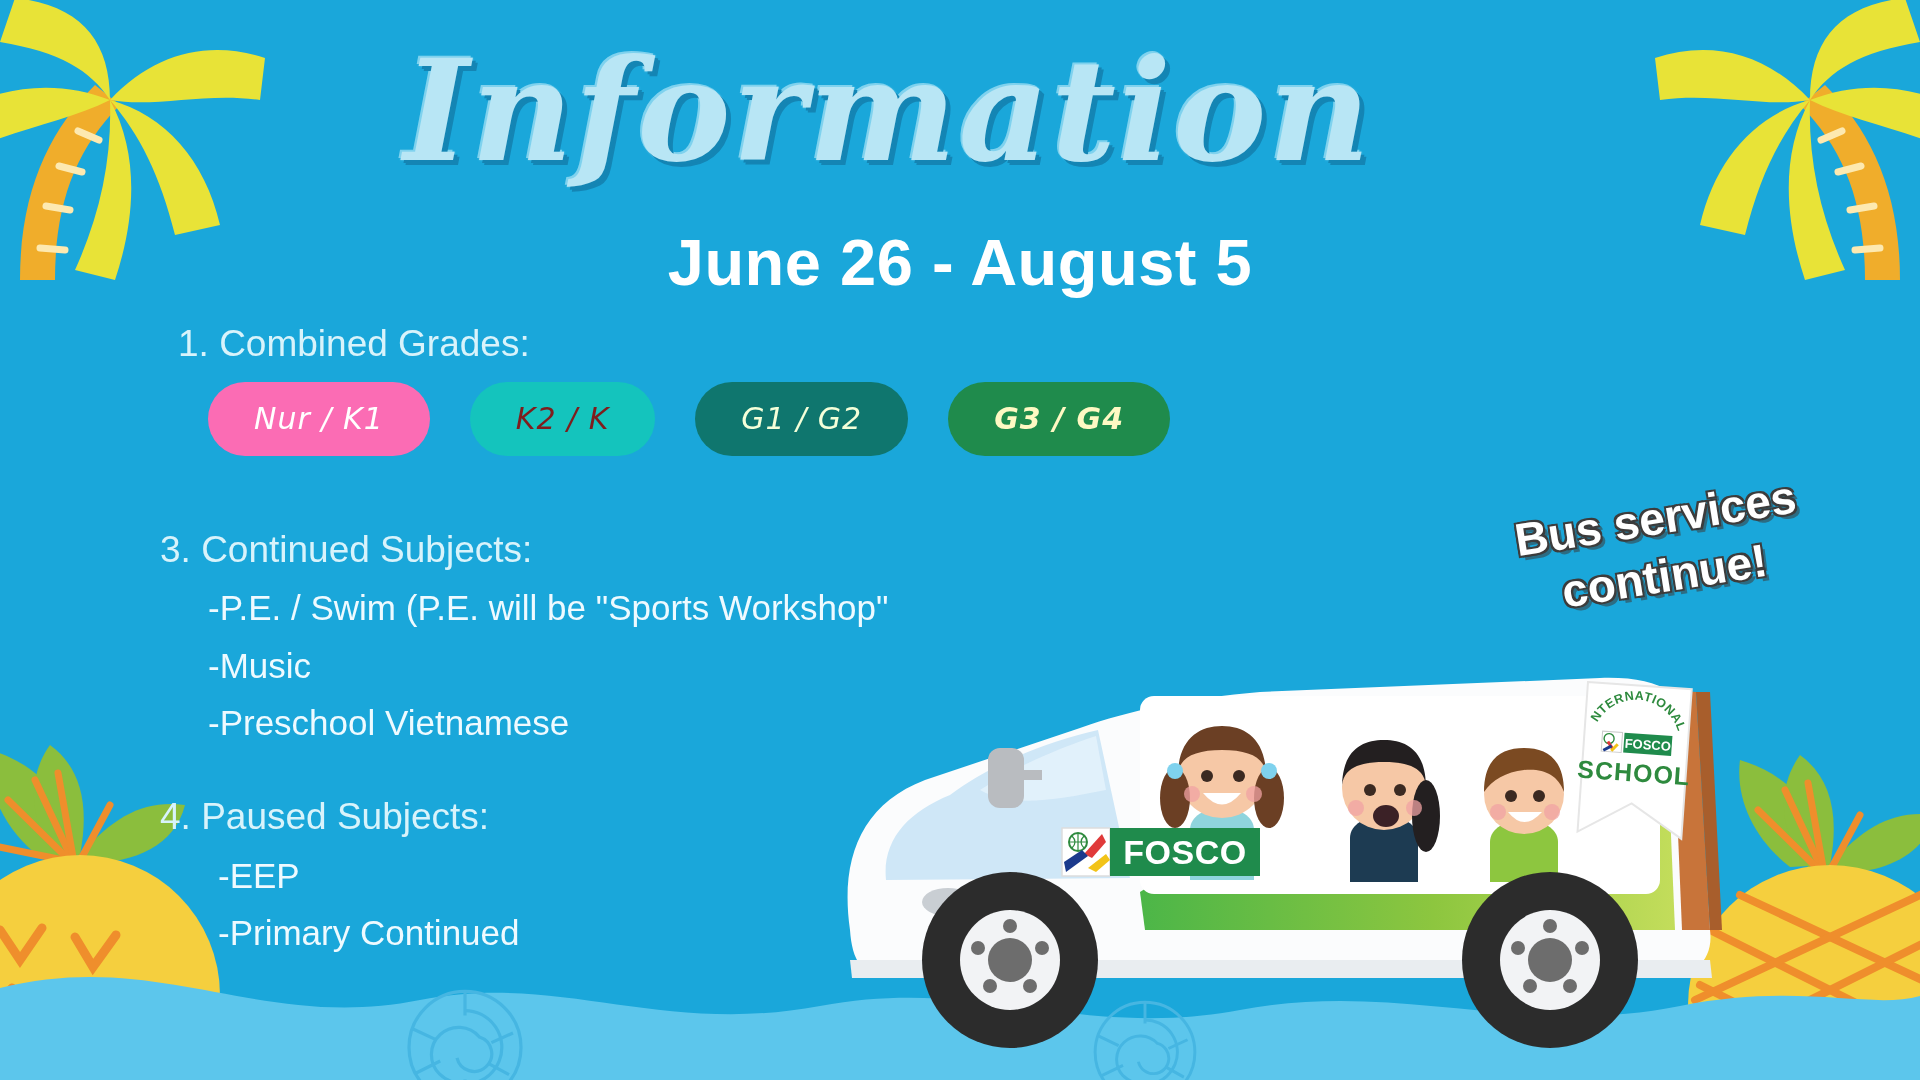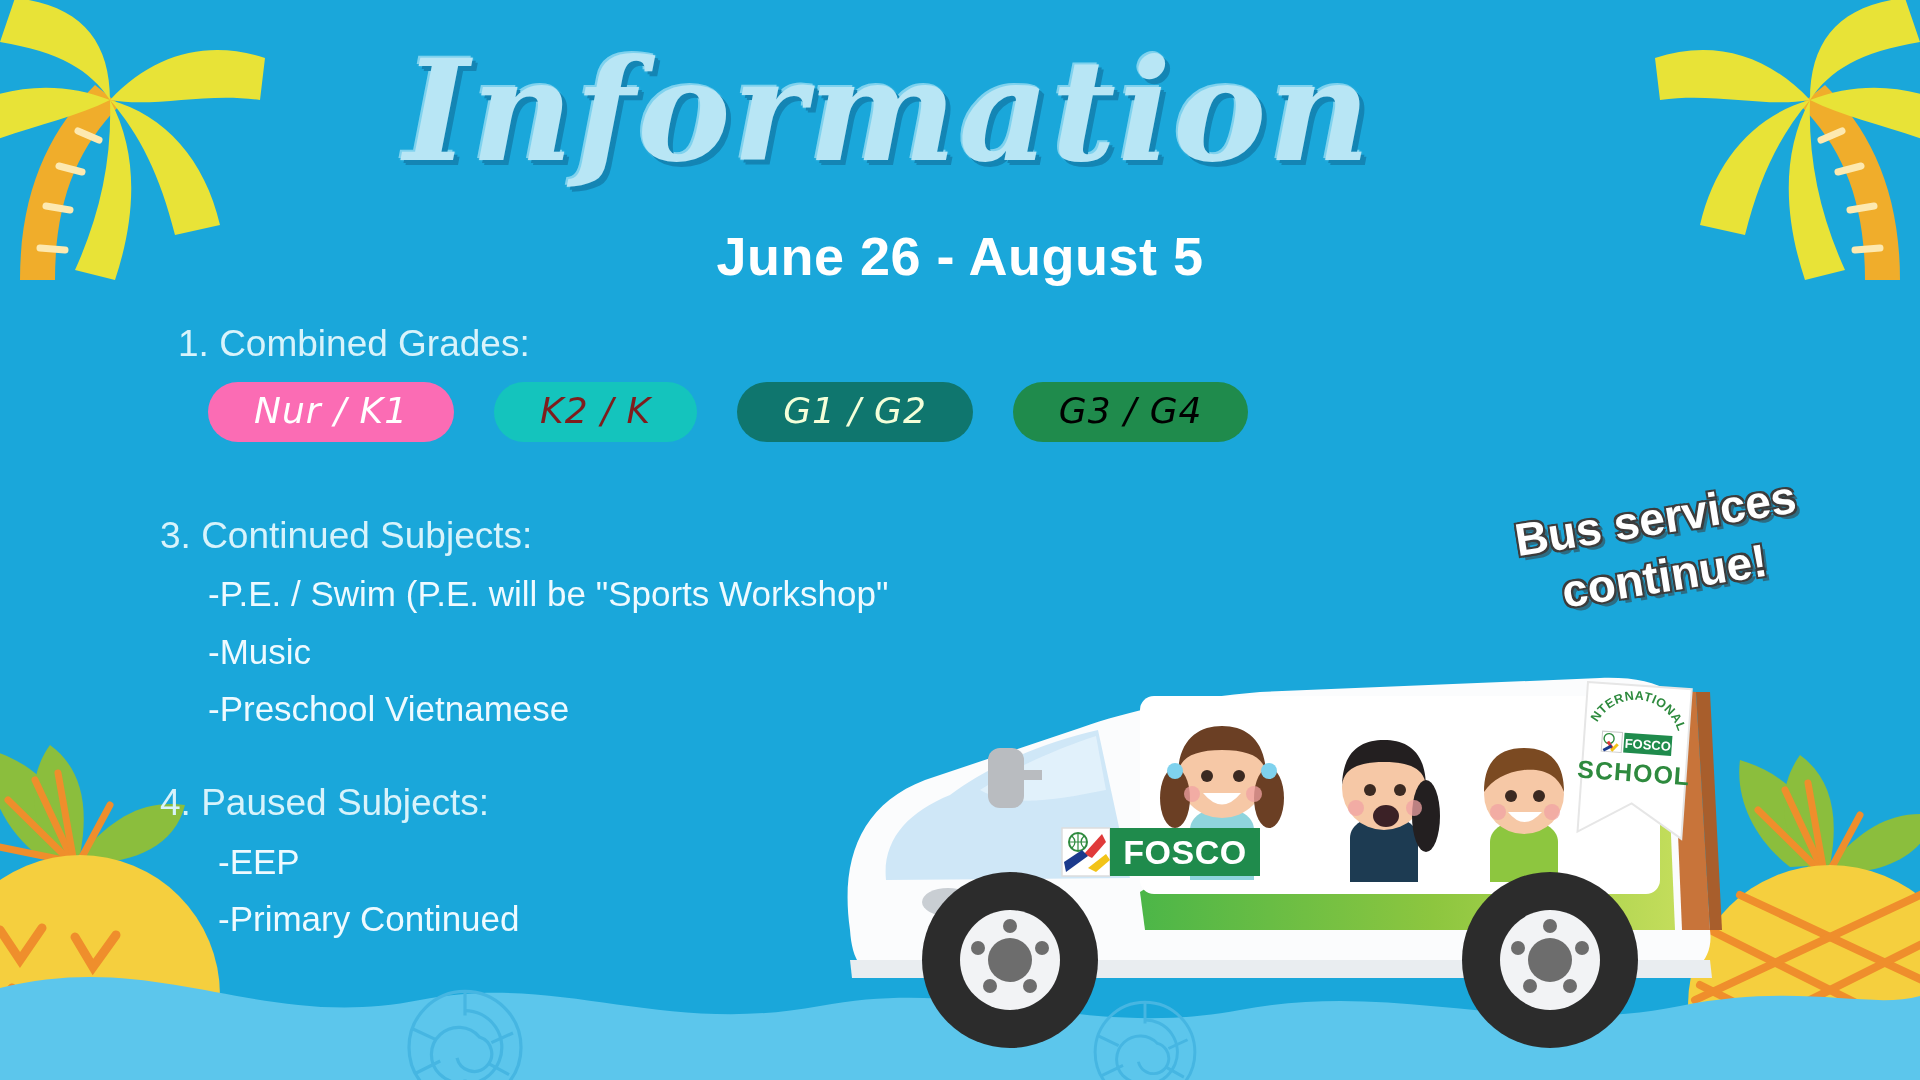--- a/index.html
+++ b/index.html
@@ -32,51 +32,51 @@
        5px 5px 0 #1485b4,
       -2px -2px 0 #7fd2ee,
        0 0 2px #7fd2ee;
   }
   .subtitle-wrap{
     position:absolute; top:225px; left:0; width:1920px; text-align:center;
   }
   .subtitle{
     font-family:"Liberation Sans", sans-serif;
     font-weight:700;
-    font-size:54px;
+    font-size:65px;
     color:#ffffff;
     letter-spacing:0.5px;
   }
 
   
   .content{
     position:absolute; top:322px; left:160px; width:1080px;
     color:#d8f3fb;
     font-size:36px;
     line-height:1.18;
   }
   .li-main{ color:#d8f3fb; font-size:37px; white-space:nowrap; }
   .li-sub { color:#eefaff; font-size:35px; white-space:nowrap;margin-top:16px; }
 
   .row-1 { margin-left:18px; }
   .pills { display:flex; gap:40px; margin:16px 0 6px 48px; }
   .pill{
     display:flex; align-items:center; justify-content:center;
-    height:60px; border-radius:40px;
+    height:74px; border-radius:40px;
     font-family:"DejaVu Sans", sans-serif;
     font-style:italic;
-    font-size:36px;
+    font-size:30px;
     letter-spacing:1px;
     padding:0 46px;
     white-space:nowrap;
   }
   .pill-1{ background:#fb6cb4; color:#ffffff; }
   .pill-2{ background:#14c4bd; color:#7f1d1d;text-align:center; }
   .pill-3{ background:#0f766e; color:#f4ffd9; }
-  .pill-4{ background:#1f8b4c; color:#000000; }
+  .pill-4{ background:#1f8b4c; color:#fef9c3;font-weight:bold; }
   .gap-md{ height:52px; }
   .gap-lg{ height:66px; }
   .indent{ padding-left:48px; }
   .indent2{ padding-left:58px; }
 
   
   .bus-callout{
     position:absolute; top:490px; left:1490px; width:340px;
     transform:rotate(-9deg);
     text-align:center;

